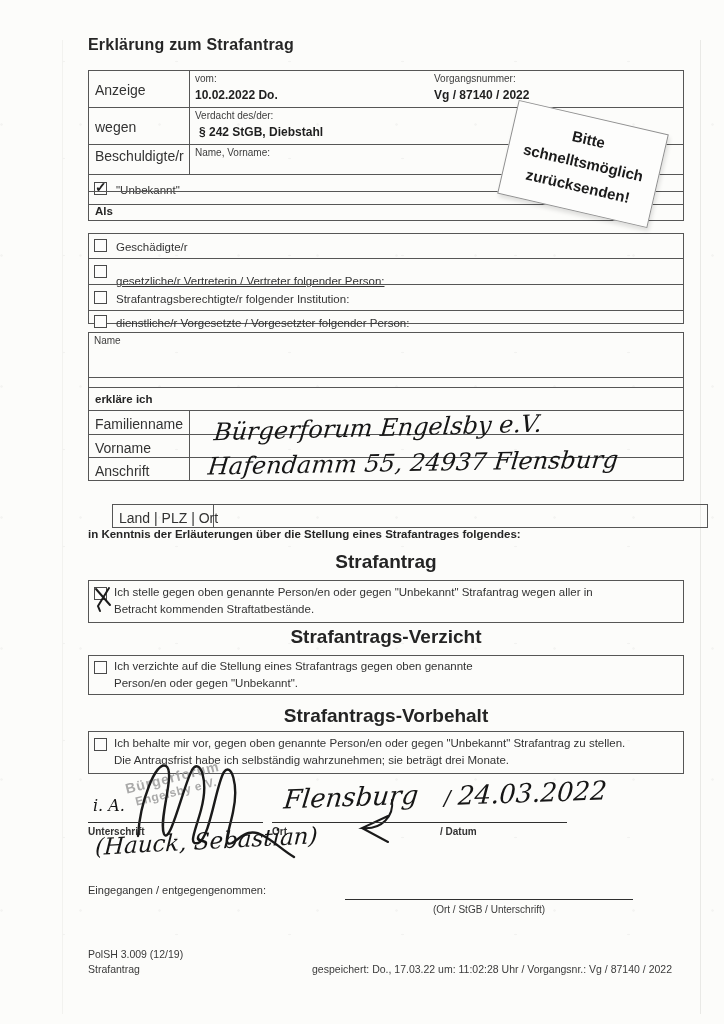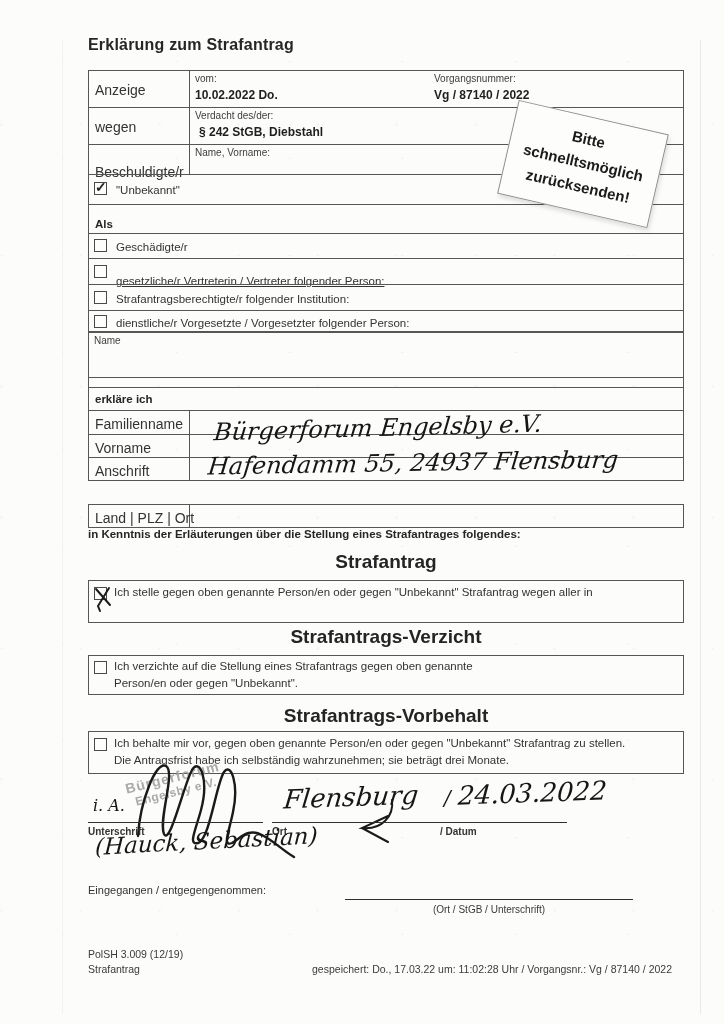--- a/index.html
+++ b/index.html
@@ -87,48 +87,48 @@
 
   <div class="row" style="top:107px;height:38px;">
     <div class="cellsplit"></div>
     <div class="rlabel" style="top:11px;">wegen</div>
     <div class="flabel" style="left:106px;top:2px;">Verdacht des/der:</div>
     <div class="fval" style="left:110px;top:17px;">§ 242 StGB, Diebstahl</div>
   </div>
 
   <div class="row" style="top:144px;height:31px;">
     <div class="cellsplit"></div>
-    <div class="rlabel" style="top:3px;margin-top:16px;">Beschuldigte/r</div>
+    <div class="rlabel" style="top:3px;">Beschuldigte/r</div>
     <div class="flabel" style="left:106px;top:2px;">Name, Vorname:</div>
   </div>
 
   <div class="row" style="top:174px;height:31px;">
     <div class="cb" style="left:5px;top:7px;">
       <span class="tick">✓</span>
     </div>
     <div class="optlabel" style="top:9px;">"Unbekannt"</div>
   </div>
 
-  <div class="row" style="top:204px;height:30px;">
+  <div class="row" style="top:191px;height:30px;">
     <div class="rlabel hdrbold" style="top:13px;">Als</div>
   </div>
 
   <div class="row" style="top:233px;height:26px;">
     <div class="cb" style="left:5px;top:5px;"></div>
     <div class="optlabel" style="top:7px;">Geschädigte/r</div>
   </div>
   <div class="row" style="top:258px;height:27px;">
     <div class="cb" style="left:5px;top:6px;"></div>
     <div class="optlabel" style="top:16px;text-decoration:underline;">gesetzliche/r  Vertreterin / Vertreter folgender Person:</div>
   </div>
   <div class="row" style="top:284px;height:27px;">
     <div class="cb" style="left:5px;top:6px;"></div>
     <div class="optlabel" style="top:8px;">Strafantragsberechtigte/r folgender Institution:</div>
   </div>
-  <div class="row" style="top:310px;height:22px;">
+  <div class="row" style="top:310px;height:14px;">
     <div class="cb" style="left:5px;top:4px;"></div>
     <div class="optlabel" style="top:6px;">dienstliche/r Vorgesetzte / Vorgesetzter folgender Person:</div>
   </div>
 
   <div class="row" style="top:332px;height:46px;">
     <div class="flabel" style="left:5px;top:2px;">Name</div>
   </div>
 
   <div class="row" style="top:377px;height:11px;"></div>
 
@@ -141,21 +141,21 @@
     <div class="rlabel" style="top:5px;">Familienname</div>
   </div>
   <div class="row" style="top:434px;height:24px;">
     <div class="cellsplit"></div>
     <div class="rlabel" style="top:5px;">Vorname</div>
   </div>
   <div class="row" style="top:457px;height:24px;">
     <div class="cellsplit"></div>
     <div class="rlabel" style="top:5px;">Anschrift</div>
   </div>
-  <div class="row" style="top:504px;height:24px;">
+  <div class="row" style="top:504px;height:24px;margin-left:24px;">
     <div class="cellsplit"></div>
     <div class="rlabel" style="top:5px;">Land | PLZ | Ort</div>
   </div>
 
   <div class="hand" style="left:214px;top:414px;font-size:24px;transform:rotate(-1.5deg) skewX(-7deg);">Bürgerforum Engelsby e.V.</div>
   <div class="hand" style="left:208px;top:449px;font-size:24px;transform:rotate(-1deg) skewX(-7deg);">Hafendamm 55, 24937 Flensburg</div>
 
   <div class="note">
     <div>Bitte</div>
     <div>schnelltsmöglich</div>
@@ -164,20 +164,21 @@
 
   <div class="kenntnis">in Kenntnis der Erläuterungen über die Stellung eines Strafantrages folgendes:</div>
 
   <div class="secheading" style="top:551px;">Strafantrag</div>
   <div class="secbox" style="top:580px;height:43px;">
     <div class="cb" style="left:5px;top:6px;"></div>
     <svg width="24" height="30" style="left:3px;top:3px;">
       <path d="M4,5 L18,21 M17,4 L6,22 L8,27" stroke="#1c1c1c" stroke-width="2" fill="none" stroke-linecap="round"></path>
     </svg>
     <div class="secline" style="top:5px;">Ich stelle gegen oben genannte Person/en oder gegen "Unbekannt" Strafantrag wegen aller in</div>
+    <div class="secline" style="top:22px;">Betracht kommenden Straftatbestände.</div>
   </div>
 
   <div class="secheading" style="top:626px;">Strafantrags-Verzicht</div>
   <div class="secbox" style="top:655px;height:40px;padding-left:48px;">
     <div class="cb" style="left:5px;top:5px;"></div>
     <div class="secline" style="top:4px;">Ich verzichte auf die Stellung eines Strafantrags gegen oben genannte</div>
     <div class="secline" style="top:21px;">Person/en oder gegen "Unbekannt".</div>
   </div>
 
   <div class="secheading" style="top:705px;">Strafantrags-Vorbehalt</div>

